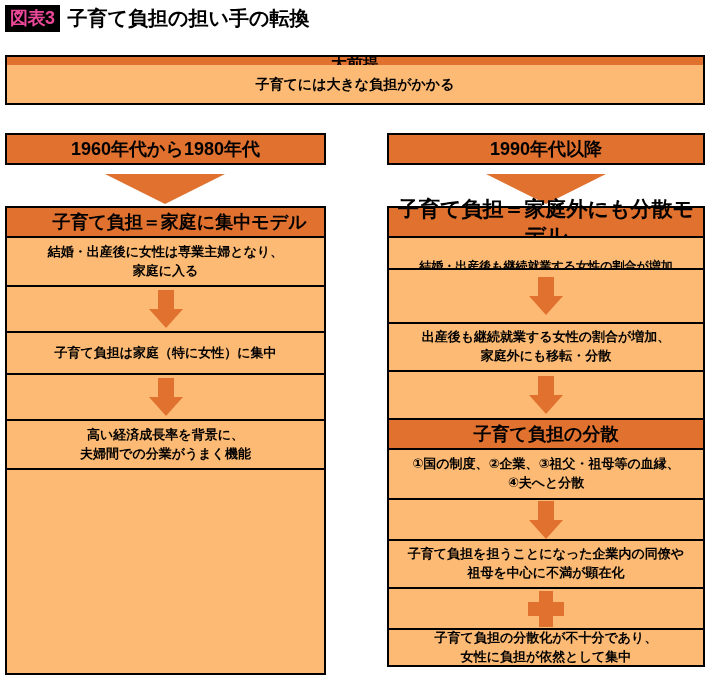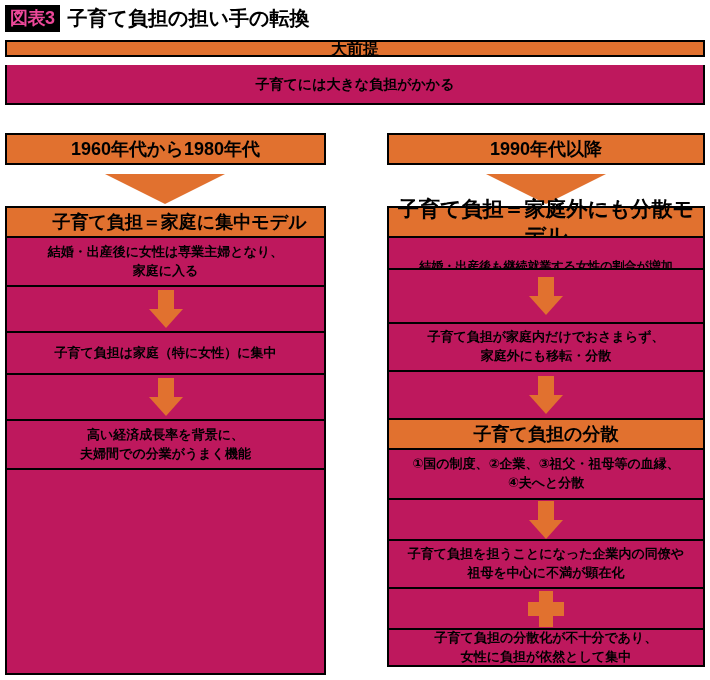--- a/index.html
+++ b/index.html
@@ -45,21 +45,21 @@
     font-size: 20px;
     font-weight: bold;
     line-height: 1;
     white-space: nowrap;
   }
 
   
   .box {
     position: absolute;
     border: 2px solid #000000;
-    background: #be185d;
+    background: #fdba74;
     display: flex;
     align-items: center;
     justify-content: center;
     text-align: center;
   }
   .box.orange {
     background: #E1712F;
   }
   .box .txt {
     width: 100%;
@@ -128,21 +128,21 @@
 </head>
 <body>
 
 <div id="root">
 
   <div class="title-row">
     <span class="fig-badge">図表3</span>
     <span class="title-text">子育て負担の担い手の転換</span>
   </div>
 
-  <div class="box orange hdr-md" style="left:5px; top:40px; width:700px; height:17px;">
+  <div class="box orange hdr-md" style="left:5px; top:55px; width:700px; height:17px;">
     <div class="txt">大前提</div>
   </div>
   <div class="box body-txt nt" style="left:5px; top:65px; width:700px; height:40px;">
     <div class="txt" style="font-size:14px;">子育てには大きな負担がかかる</div>
   </div>
 
   <div class="box orange hdr-lg" style="left:5px; top:133px; width:321px; height:32px;">
     <div class="txt">1960年代から1980年代</div>
   </div>
 
@@ -199,21 +199,21 @@
   </div>
 
   <div class="box nt" style="left:387px; top:270px; width:318px; height:54px;">
     <div class="blockarrow" style="position:relative;">
       <div class="stem"></div>
       <div class="head"></div>
     </div>
   </div>
 
   <div class="box body-txt nt" style="left:387px; top:324px; width:318px; height:48px;">
-    <div class="txt">子育て負担が家庭内だけでおさまらず、
+    <div class="txt">出産後も継続就業する女性の割合が増加、
 家庭外にも移転・分散</div>
   </div>
 
   <div class="box nt" style="left:387px; top:372px; width:318px; height:48px;">
     <div class="blockarrow" style="position:relative;">
       <div class="stem"></div>
       <div class="head"></div>
     </div>
   </div>
 

